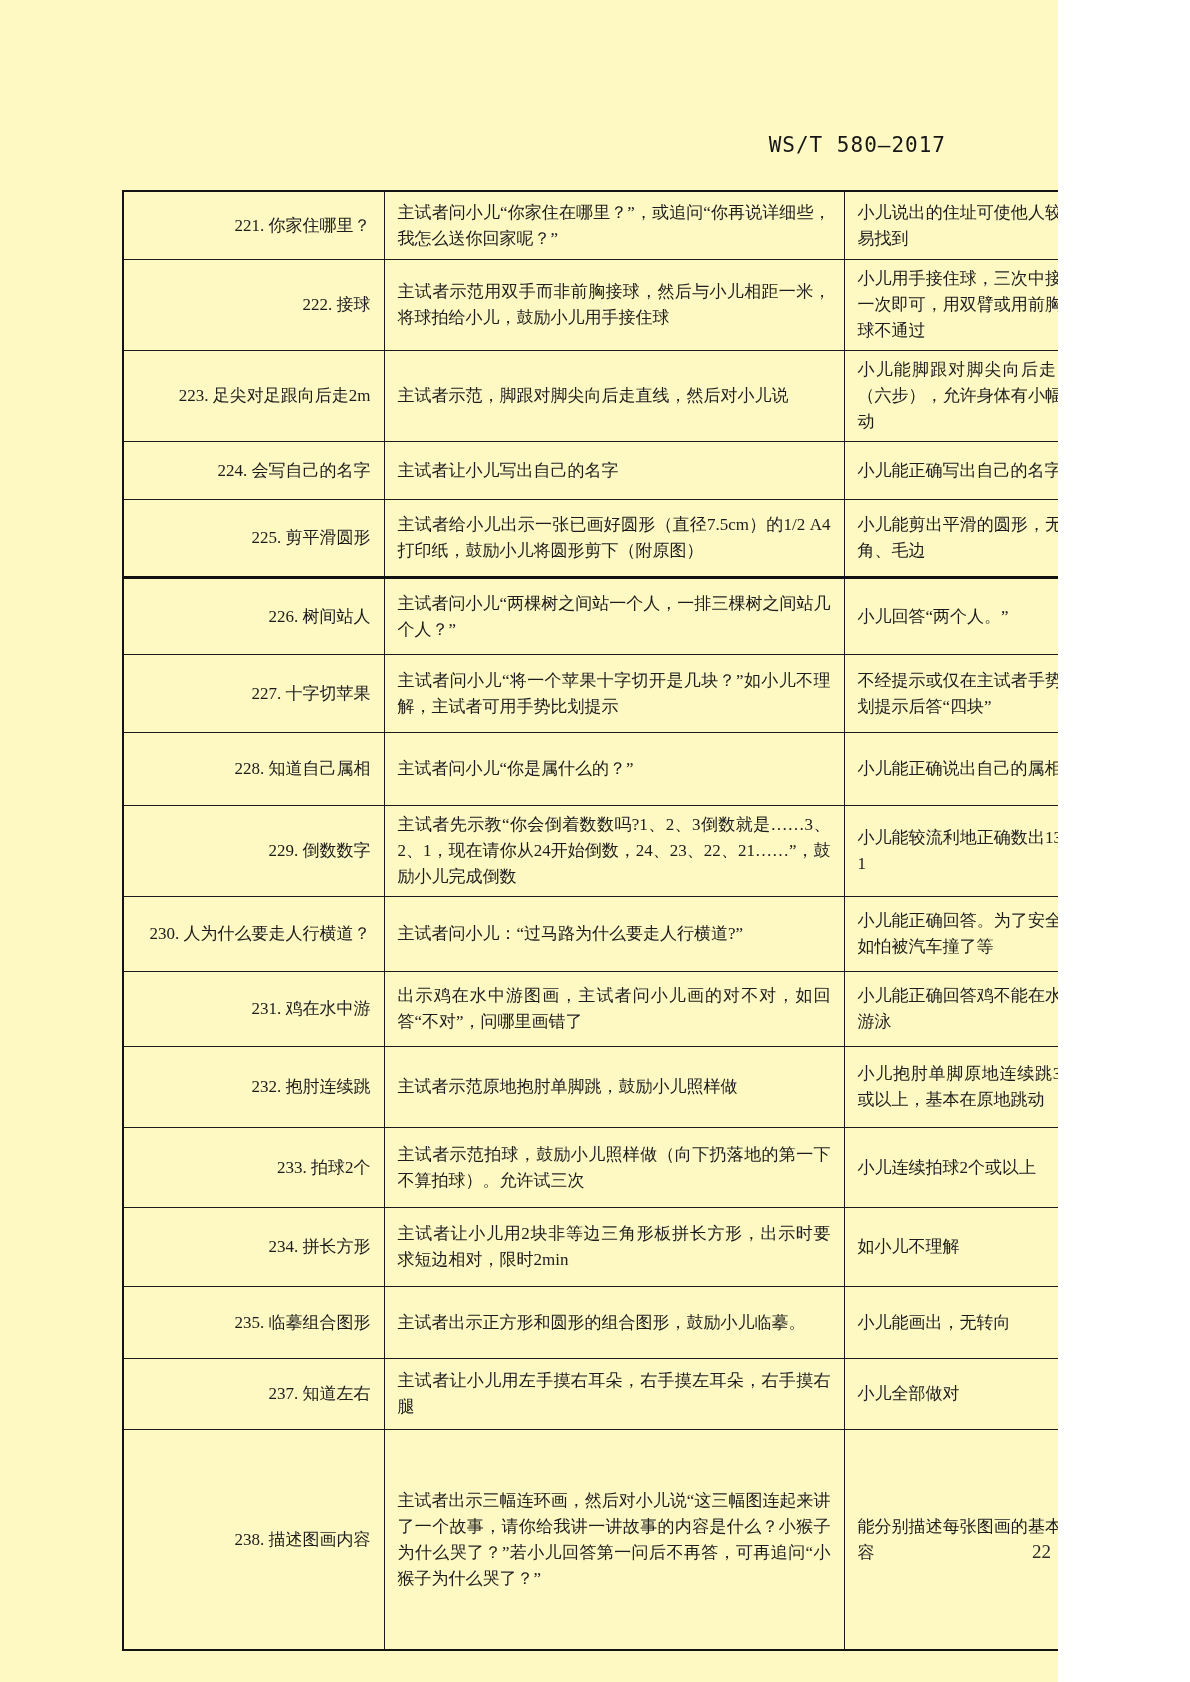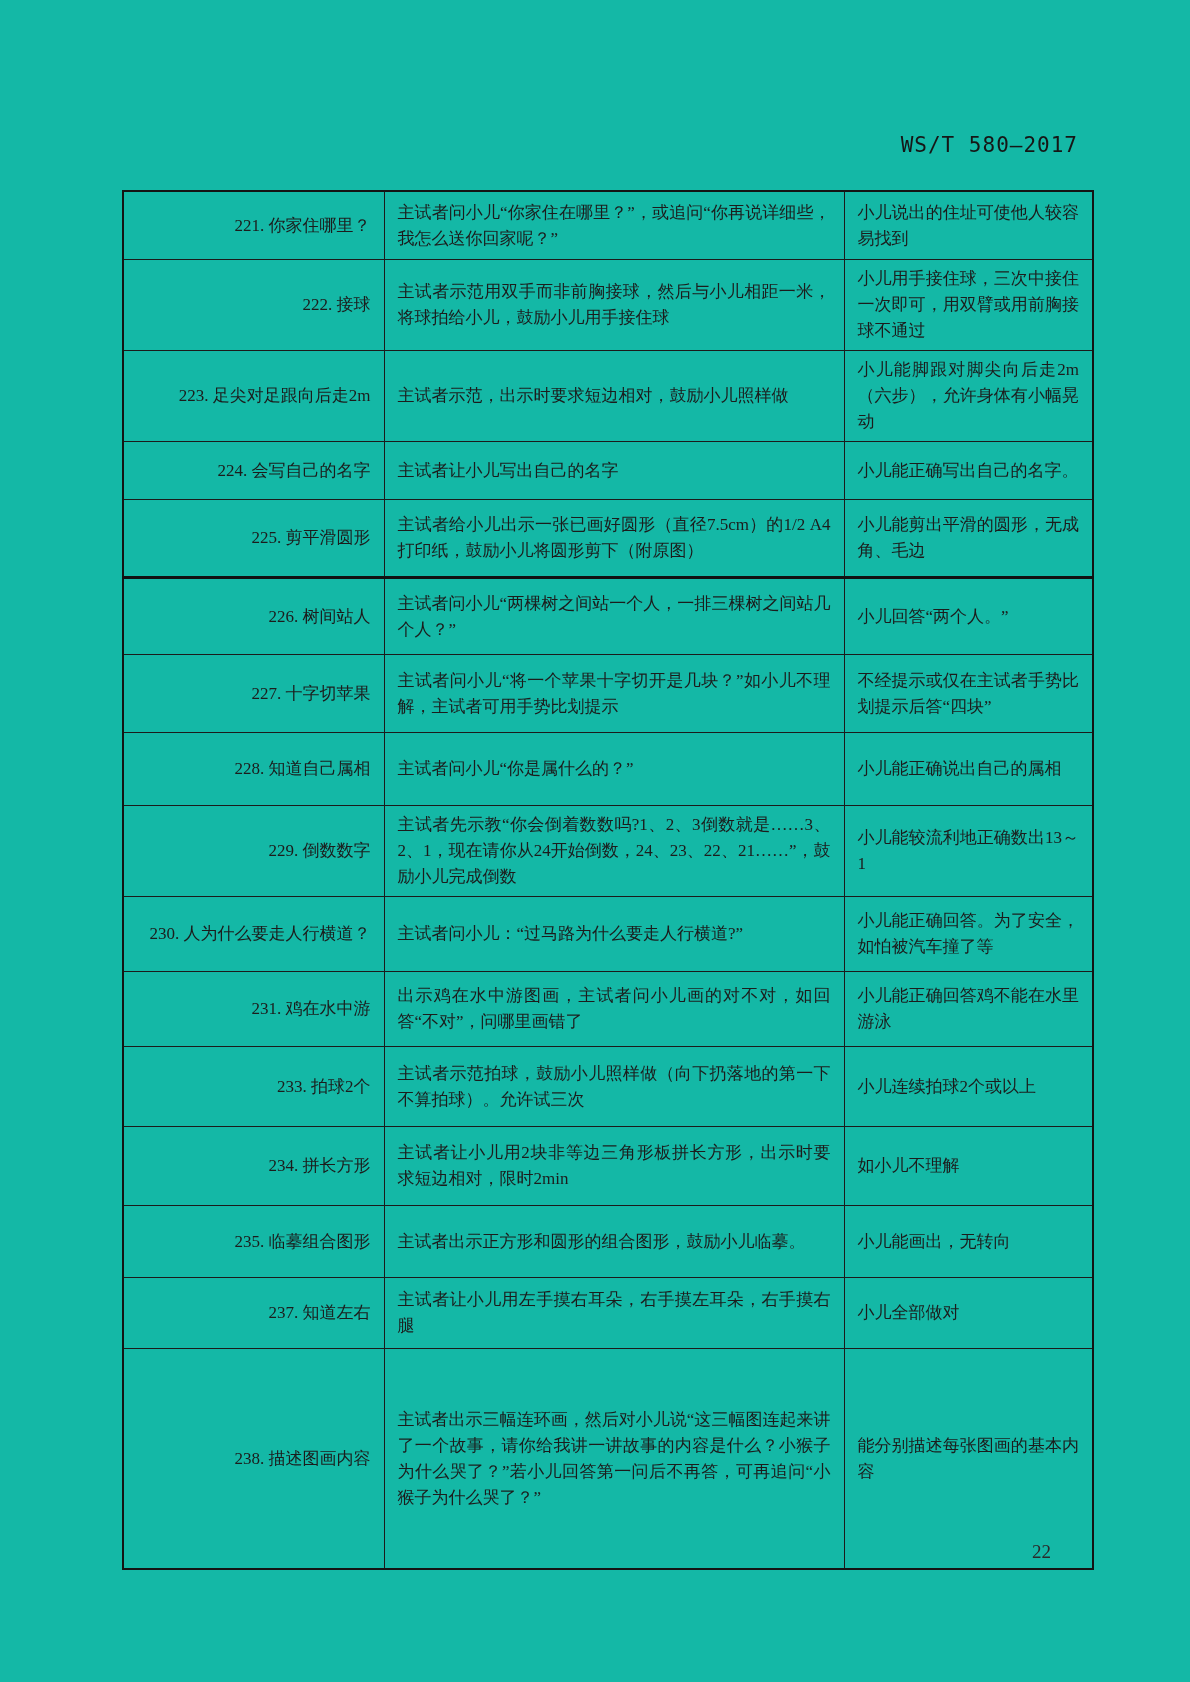--- a/index.html
+++ b/index.html
@@ -1,19 +1,19 @@
 <!DOCTYPE html>
 <html><head>
 <meta charset="utf-8">
 <style>
   html,body { margin:0; padding:0; background:#ffffff; }
   .page {
     position:relative;
-    width:1190px; height:1682px;
-    background:#14b8a6;
+    width:1058px; height:1682px;
+    background:#fef9c3;
     color:#1c1c1c;
     font-family:"Liberation Serif","DejaVu Serif",serif;
     overflow:hidden;
   }
   .doc-number {
     position:absolute;
     top:133px; right:112px;
     font-family:"DejaVu Sans Mono","Liberation Mono",monospace;
     font-size:21px;
     letter-spacing:1px;
@@ -81,21 +81,21 @@
     </td>
     <td class="c3" style="height: 75px;">
       <span>小儿用手接住球，三次中接住一次即可，用双臂或用前胸接球不通过</span>
     </td>
   </tr>
         <tr>
     <td class="c1" style="height: 63px;">
       <span>223. 足尖对足跟向后走2m</span>
     </td>
     <td class="c2" style="height: 63px;">
-      <span>主试者示范，出示时要求短边相对，鼓励小儿照样做</span>
+      <span>主试者示范，脚跟对脚尖向后走直线，然后对小儿说</span>
     </td>
     <td class="c3" style="height: 63px;">
       <span>小儿能脚跟对脚尖向后走2m（六步），允许身体有小幅晃动</span>
     </td>
   </tr>
         <tr>
     <td class="c1" style="height: 45px;">
       <span>224. 会写自己的名字</span>
     </td>
     <td class="c2" style="height: 45px;">
@@ -176,20 +176,31 @@
       <span>231. 鸡在水中游</span>
     </td>
     <td class="c2" style="height: 62px;">
       <span>出示鸡在水中游图画，主试者问小儿画的对不对，如回答“不对”，问哪里画错了</span>
     </td>
     <td class="c3" style="height: 62px;">
       <span>小儿能正确回答鸡不能在水里游泳</span>
     </td>
   </tr>
         <tr>
+    <td class="c1" style="height: 68px;">
+      <span>232. 抱肘连续跳</span>
+    </td>
+    <td class="c2" style="height: 68px;">
+      <span>主试者示范原地抱肘单脚跳，鼓励小儿照样做</span>
+    </td>
+    <td class="c3" style="height: 68px;">
+      <span>小儿抱肘单脚原地连续跳3次或以上，基本在原地跳动</span>
+    </td>
+  </tr>
+        <tr>
     <td class="c1" style="height: 67px;">
       <span>233. 拍球2个</span>
     </td>
     <td class="c2" style="height: 67px;">
       <span>主试者示范拍球，鼓励小儿照样做（向下扔落地的第一下不算拍球）。允许试三次</span>
     </td>
     <td class="c3" style="height: 67px;">
       <span>小儿连续拍球2个或以上</span>
     </td>
   </tr>

